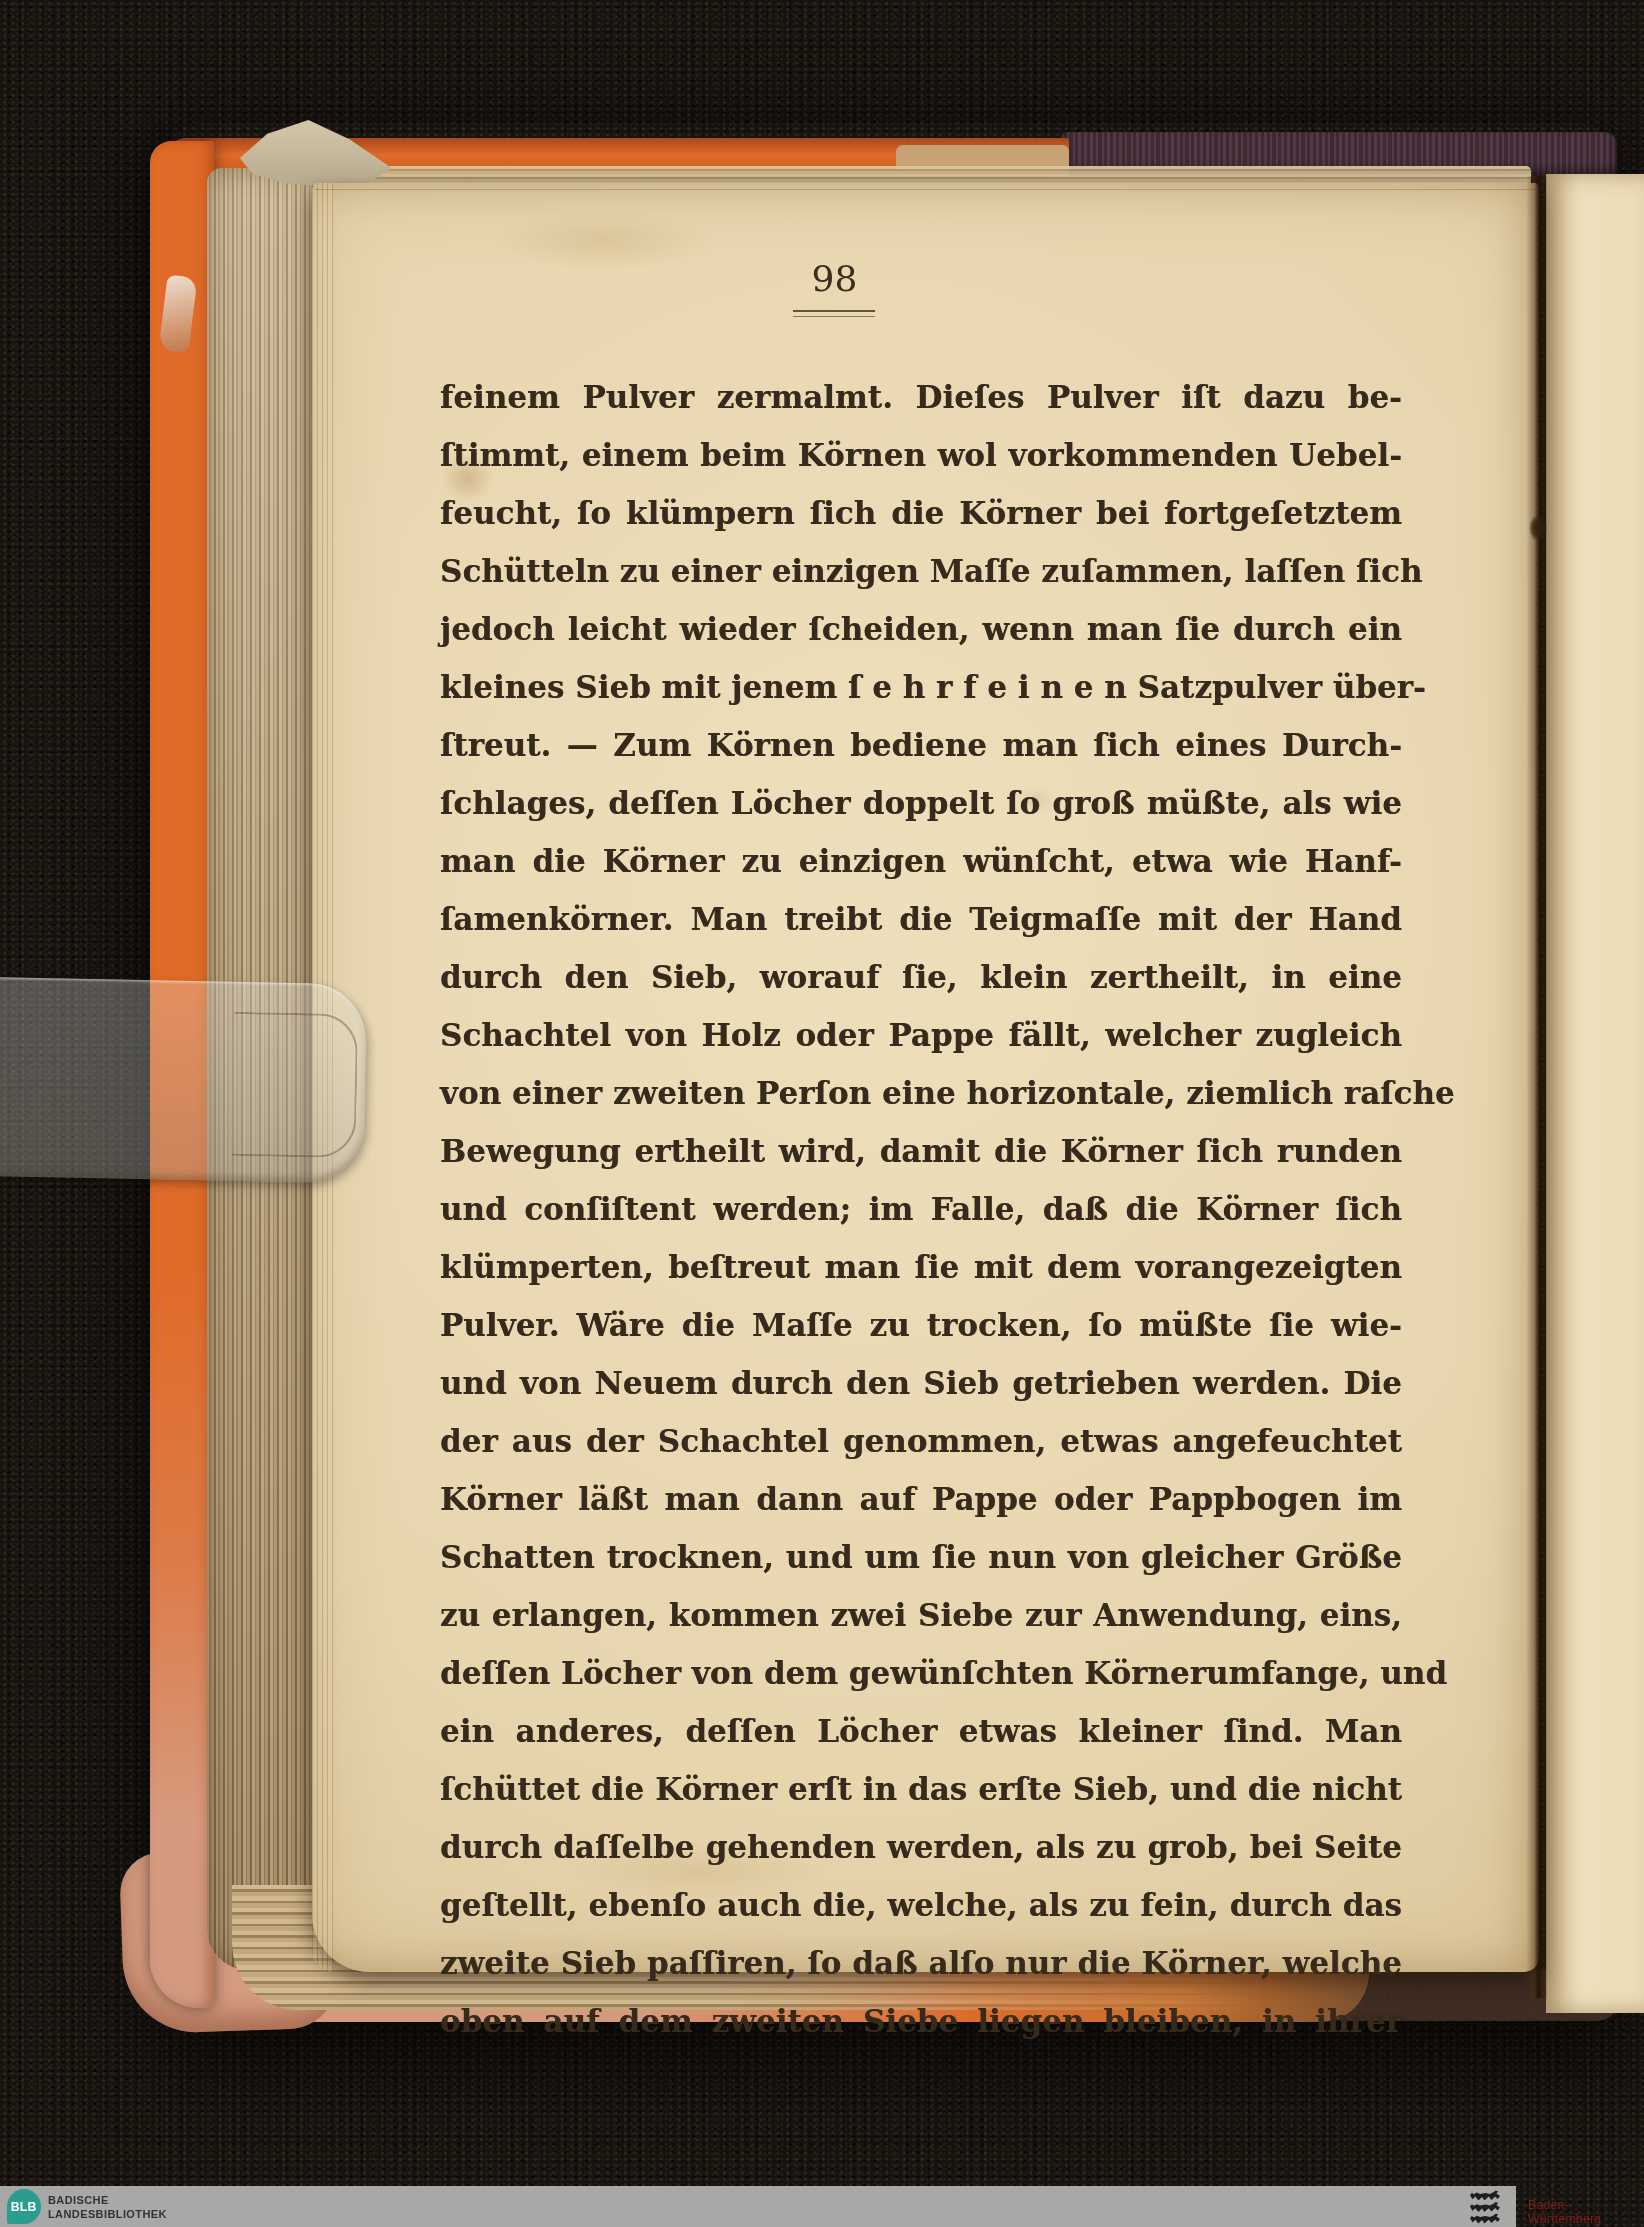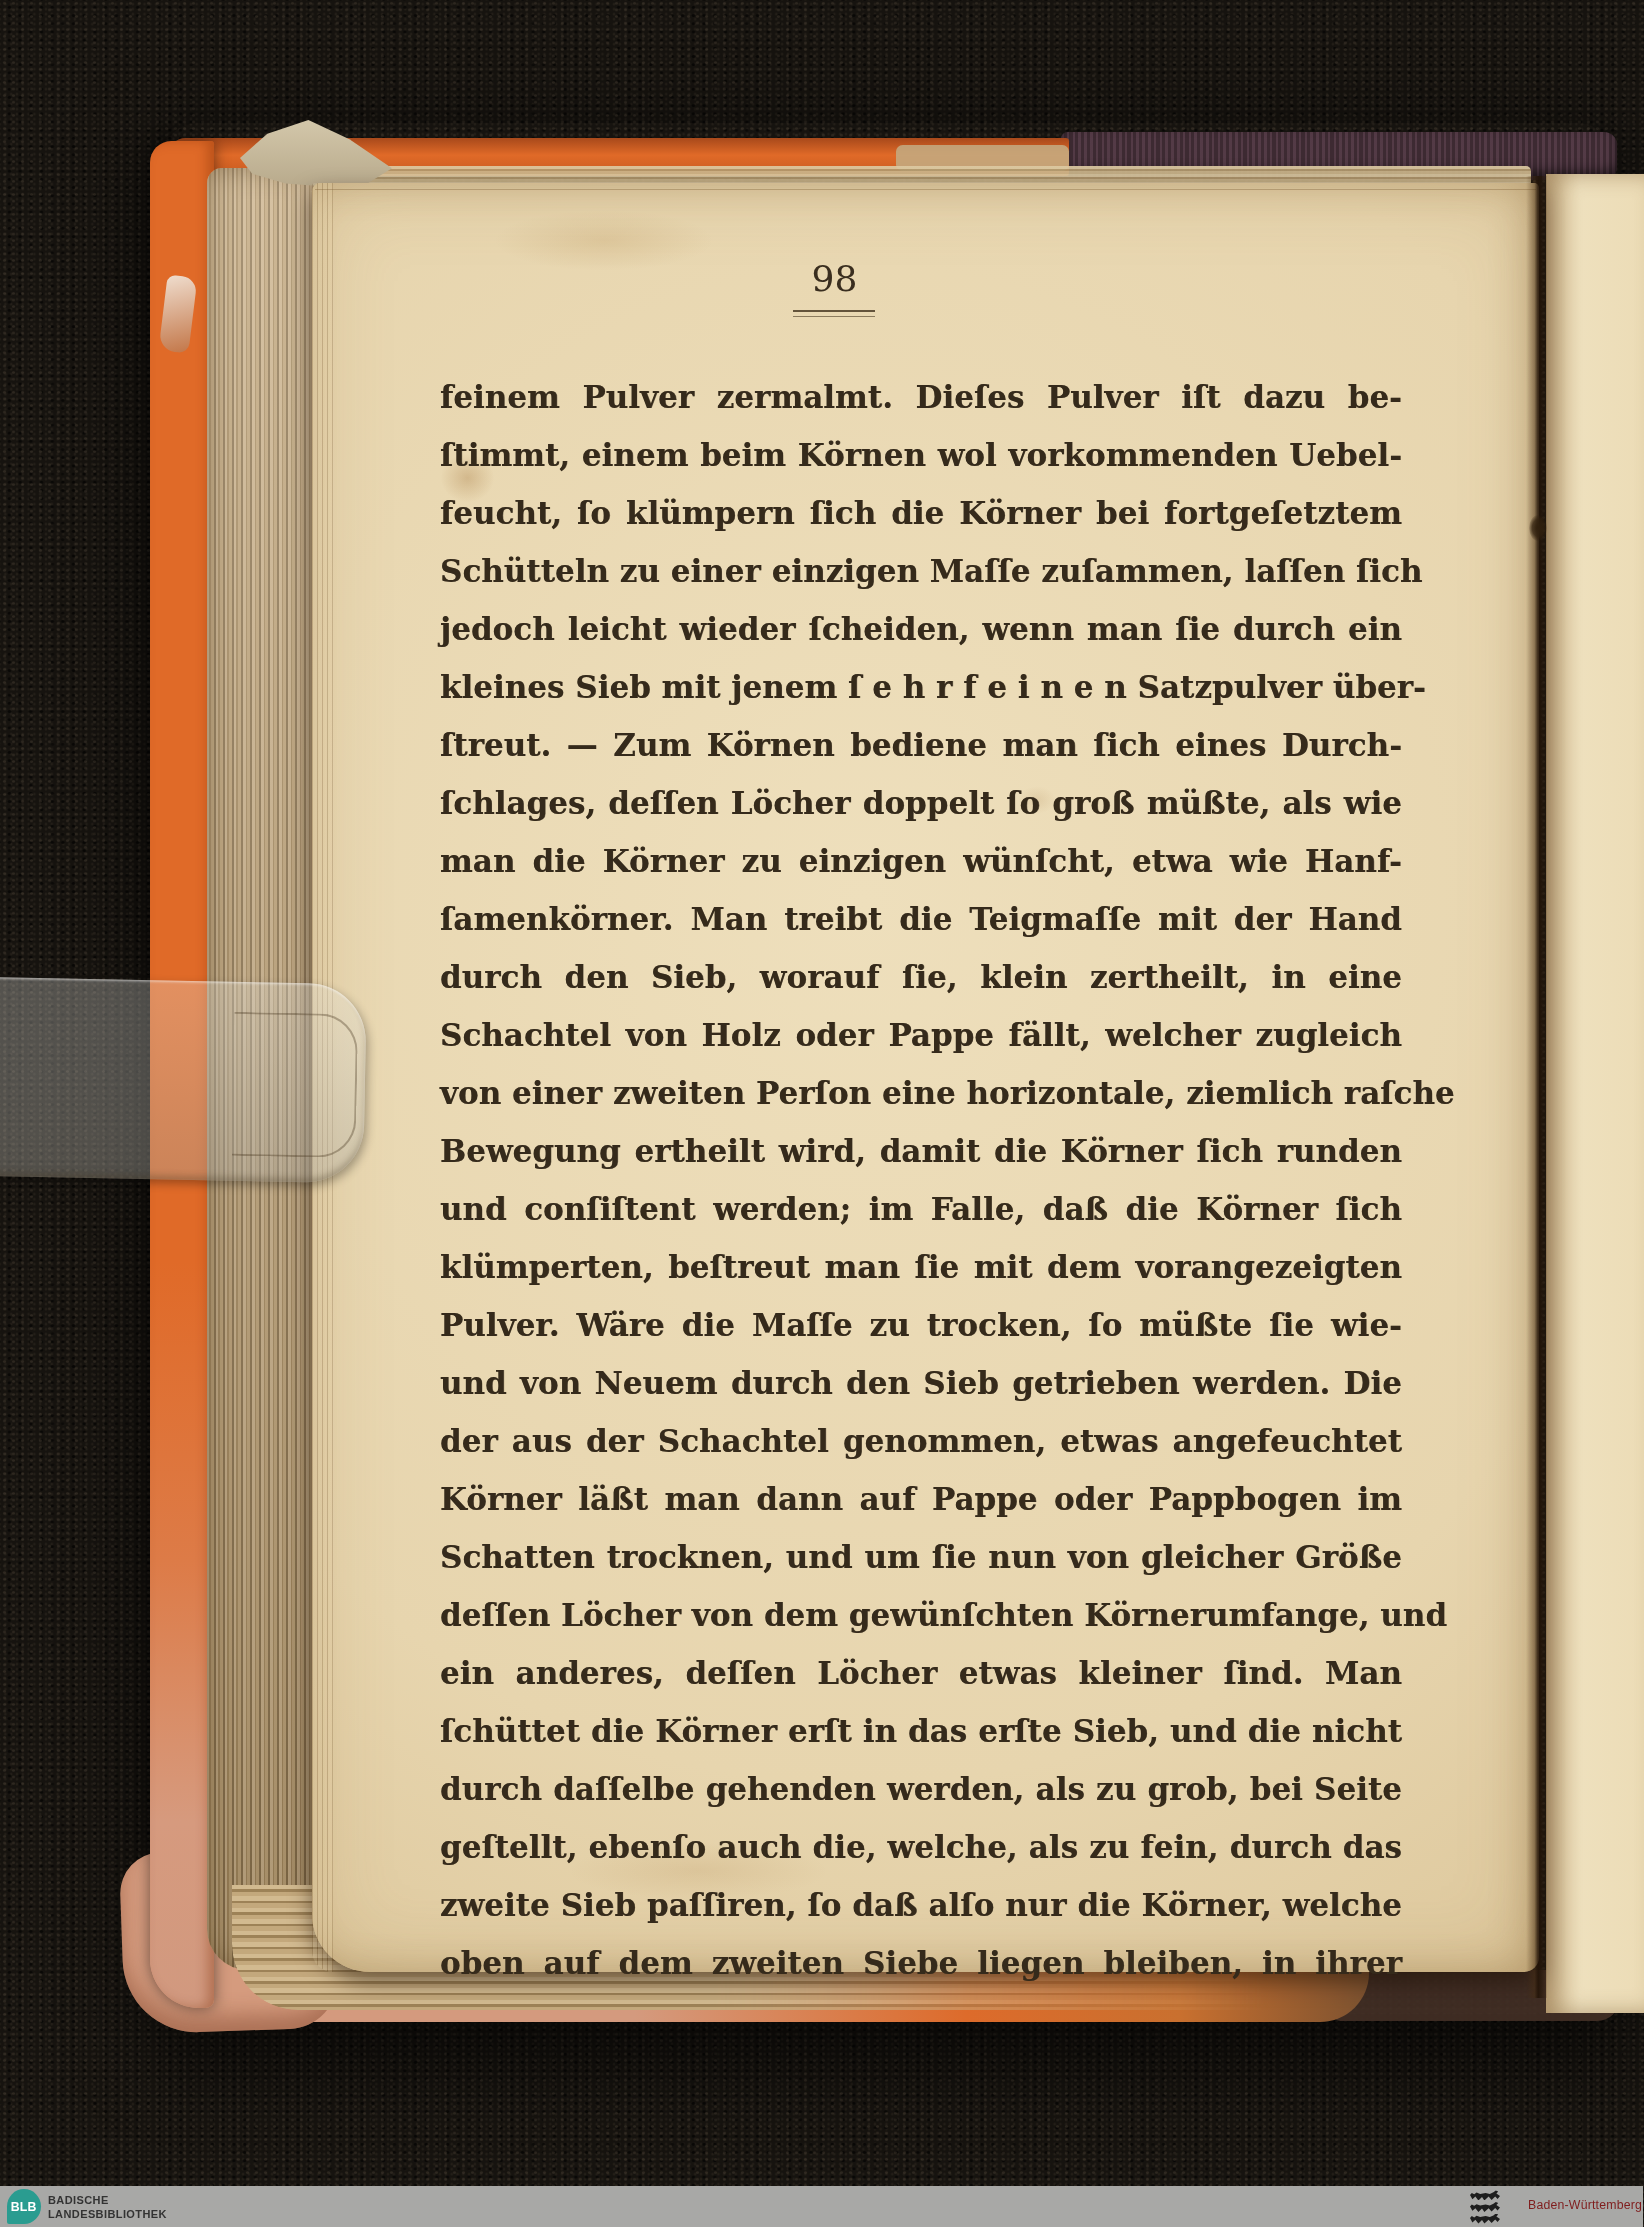--- a/index.html
+++ b/index.html
@@ -80,21 +80,21 @@
   .tl{height:50px;line-height:50px;text-align:justify;text-align-last:justify;white-space:nowrap;
     text-shadow:0.3px 0.2px 0.3px rgba(53,42,27,.55);margin-top:8px;}
   
   .strip{left:-15px;top:977px;width:380px;height:199px;transform:rotate(1.1deg);transform-origin:left center;
     border-radius:3.3px 58px 58px 3.3px;
     background:linear-gradient(180deg, rgba(232,232,226,.30), rgba(202,202,196,.34) 45%, rgba(172,170,162,.40));
     box-shadow:inset 0 1.6px 2.5px rgba(255,255,255,.5), inset 0 -4.1px 6.6px rgba(60,45,25,.28), 2.5px 4.1px 10px rgba(0,0,0,.3);}
   .strip-cap{position:absolute;right:8.2px;top:30px;width:122px;height:140px;
     border:2.5px solid rgba(70,52,30,.35);border-left:none;border-radius:0 38px 38px 0;}
   
-  .footer-bar{left:0;top:2186px;width:1643px;height:42px;background:#a8a8a6;}
+  .footer-bar{left:0;top:2186px;width:1516px;height:42px;background:#a8a8a6;}
   .blb-badge{left:6.6px;top:3.3px;width:34px;height:35px;background:#2a9c90;border-radius:50% 50% 50% 6%;
     display:flex;align-items:center;justify-content:center;}
   .blb-abbr{color:#fff;font:bold 12.3px "Liberation Sans", sans-serif;letter-spacing:0.2px;}
   .blb-name{left:48px;top:6.6px;color:#333;font:bold 11px "Liberation Sans", sans-serif;
     letter-spacing:0.4px;line-height:14px;}
   .bw-crest{left:1470px;top:2.5px;width:33px;height:37px;display:flex;flex-direction:column;justify-content:center;gap:1.6px;}
   .lion{width:30px;height:10px;background:#1e1e1e;
     clip-path:polygon(0 45%,6% 25%,14% 38%,22% 22%,34% 35%,52% 25%,66% 35%,78% 18%,86% 0,94% 10%,88% 30%,100% 55%,92% 85%,84% 60%,72% 95%,62% 62%,48% 100%,40% 65%,28% 100%,18% 62%,8% 88%);}
   .bw-label{left:1528px;top:12.3px;color:#7f1d1d;font:12.3px "Liberation Sans", sans-serif;letter-spacing:0.2px;}
 </style>
@@ -169,20 +169,21 @@
   <div class="tl">Schachtel von Holz oder Pappe fällt, welcher zugleich</div>
   <div class="tl">von einer zweiten Perſon eine horizontale, ziemlich raſche</div>
   <div class="tl">Bewegung ertheilt wird, damit die Körner ſich runden</div>
   <div class="tl">und conſiſtent werden; im Falle, daß die Körner ſich</div>
   <div class="tl">klümperten, beſtreut man ſie mit dem vorangezeigten</div>
   <div class="tl">Pulver.  Wäre die Maſſe zu trocken, ſo müßte ſie wie-</div>
   <div class="tl">und von Neuem durch den Sieb getrieben werden.  Die</div>
   <div class="tl">der aus der Schachtel genommen, etwas angefeuchtet</div>
   <div class="tl">Körner läßt man dann auf Pappe oder Pappbogen im</div>
   <div class="tl">Schatten trocknen, und um ſie nun von gleicher Größe</div>
+  <div class="tl">zu erlangen, kommen zwei Siebe zur Anwendung, eins,</div>
   <div class="tl">deſſen Löcher von dem gewünſchten Körnerumfange, und</div>
   <div class="tl">ein anderes, deſſen Löcher etwas kleiner ſind.  Man</div>
   <div class="tl">ſchüttet die Körner erſt in das erſte Sieb, und die nicht</div>
   <div class="tl">durch daſſelbe gehenden werden, als zu grob, bei Seite</div>
   <div class="tl">geſtellt, ebenſo auch die, welche, als zu fein, durch das</div>
   <div class="tl">zweite Sieb paſſiren, ſo daß alſo nur die Körner, welche</div>
   <div class="tl">oben auf dem zweiten Siebe liegen bleiben, in ihrer</div>
 </div>
 
 <div class="abs strip">

